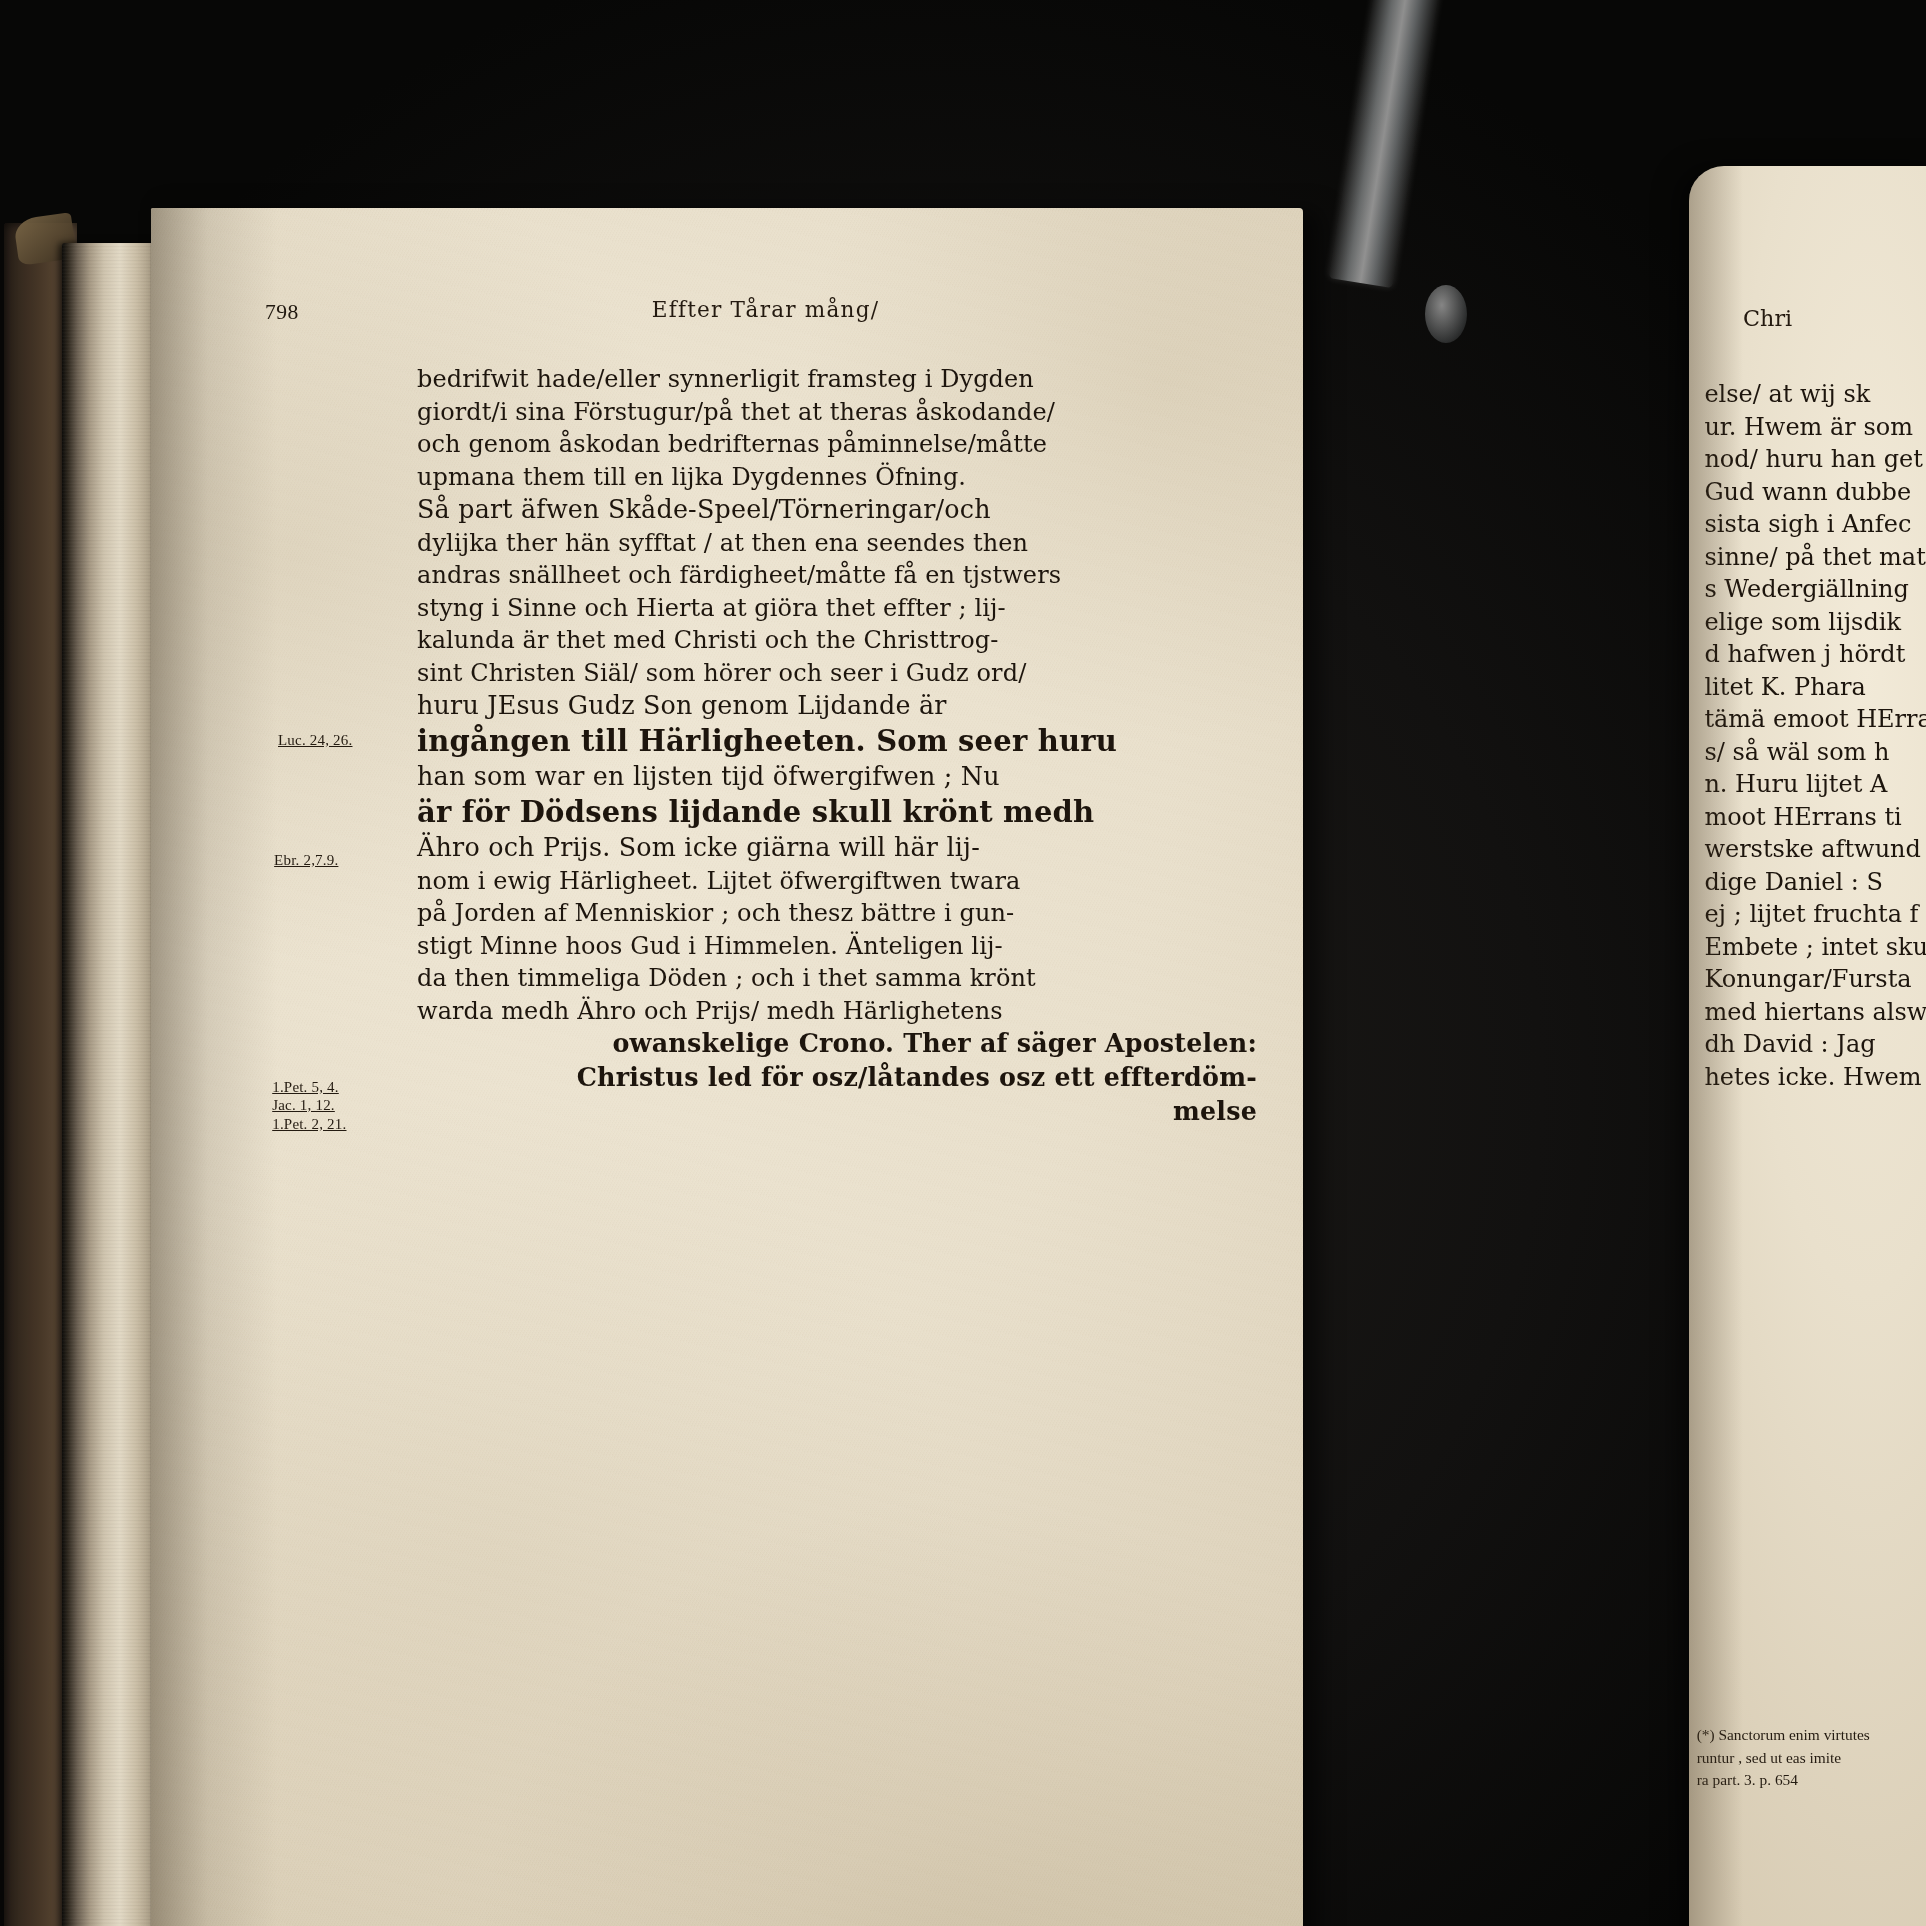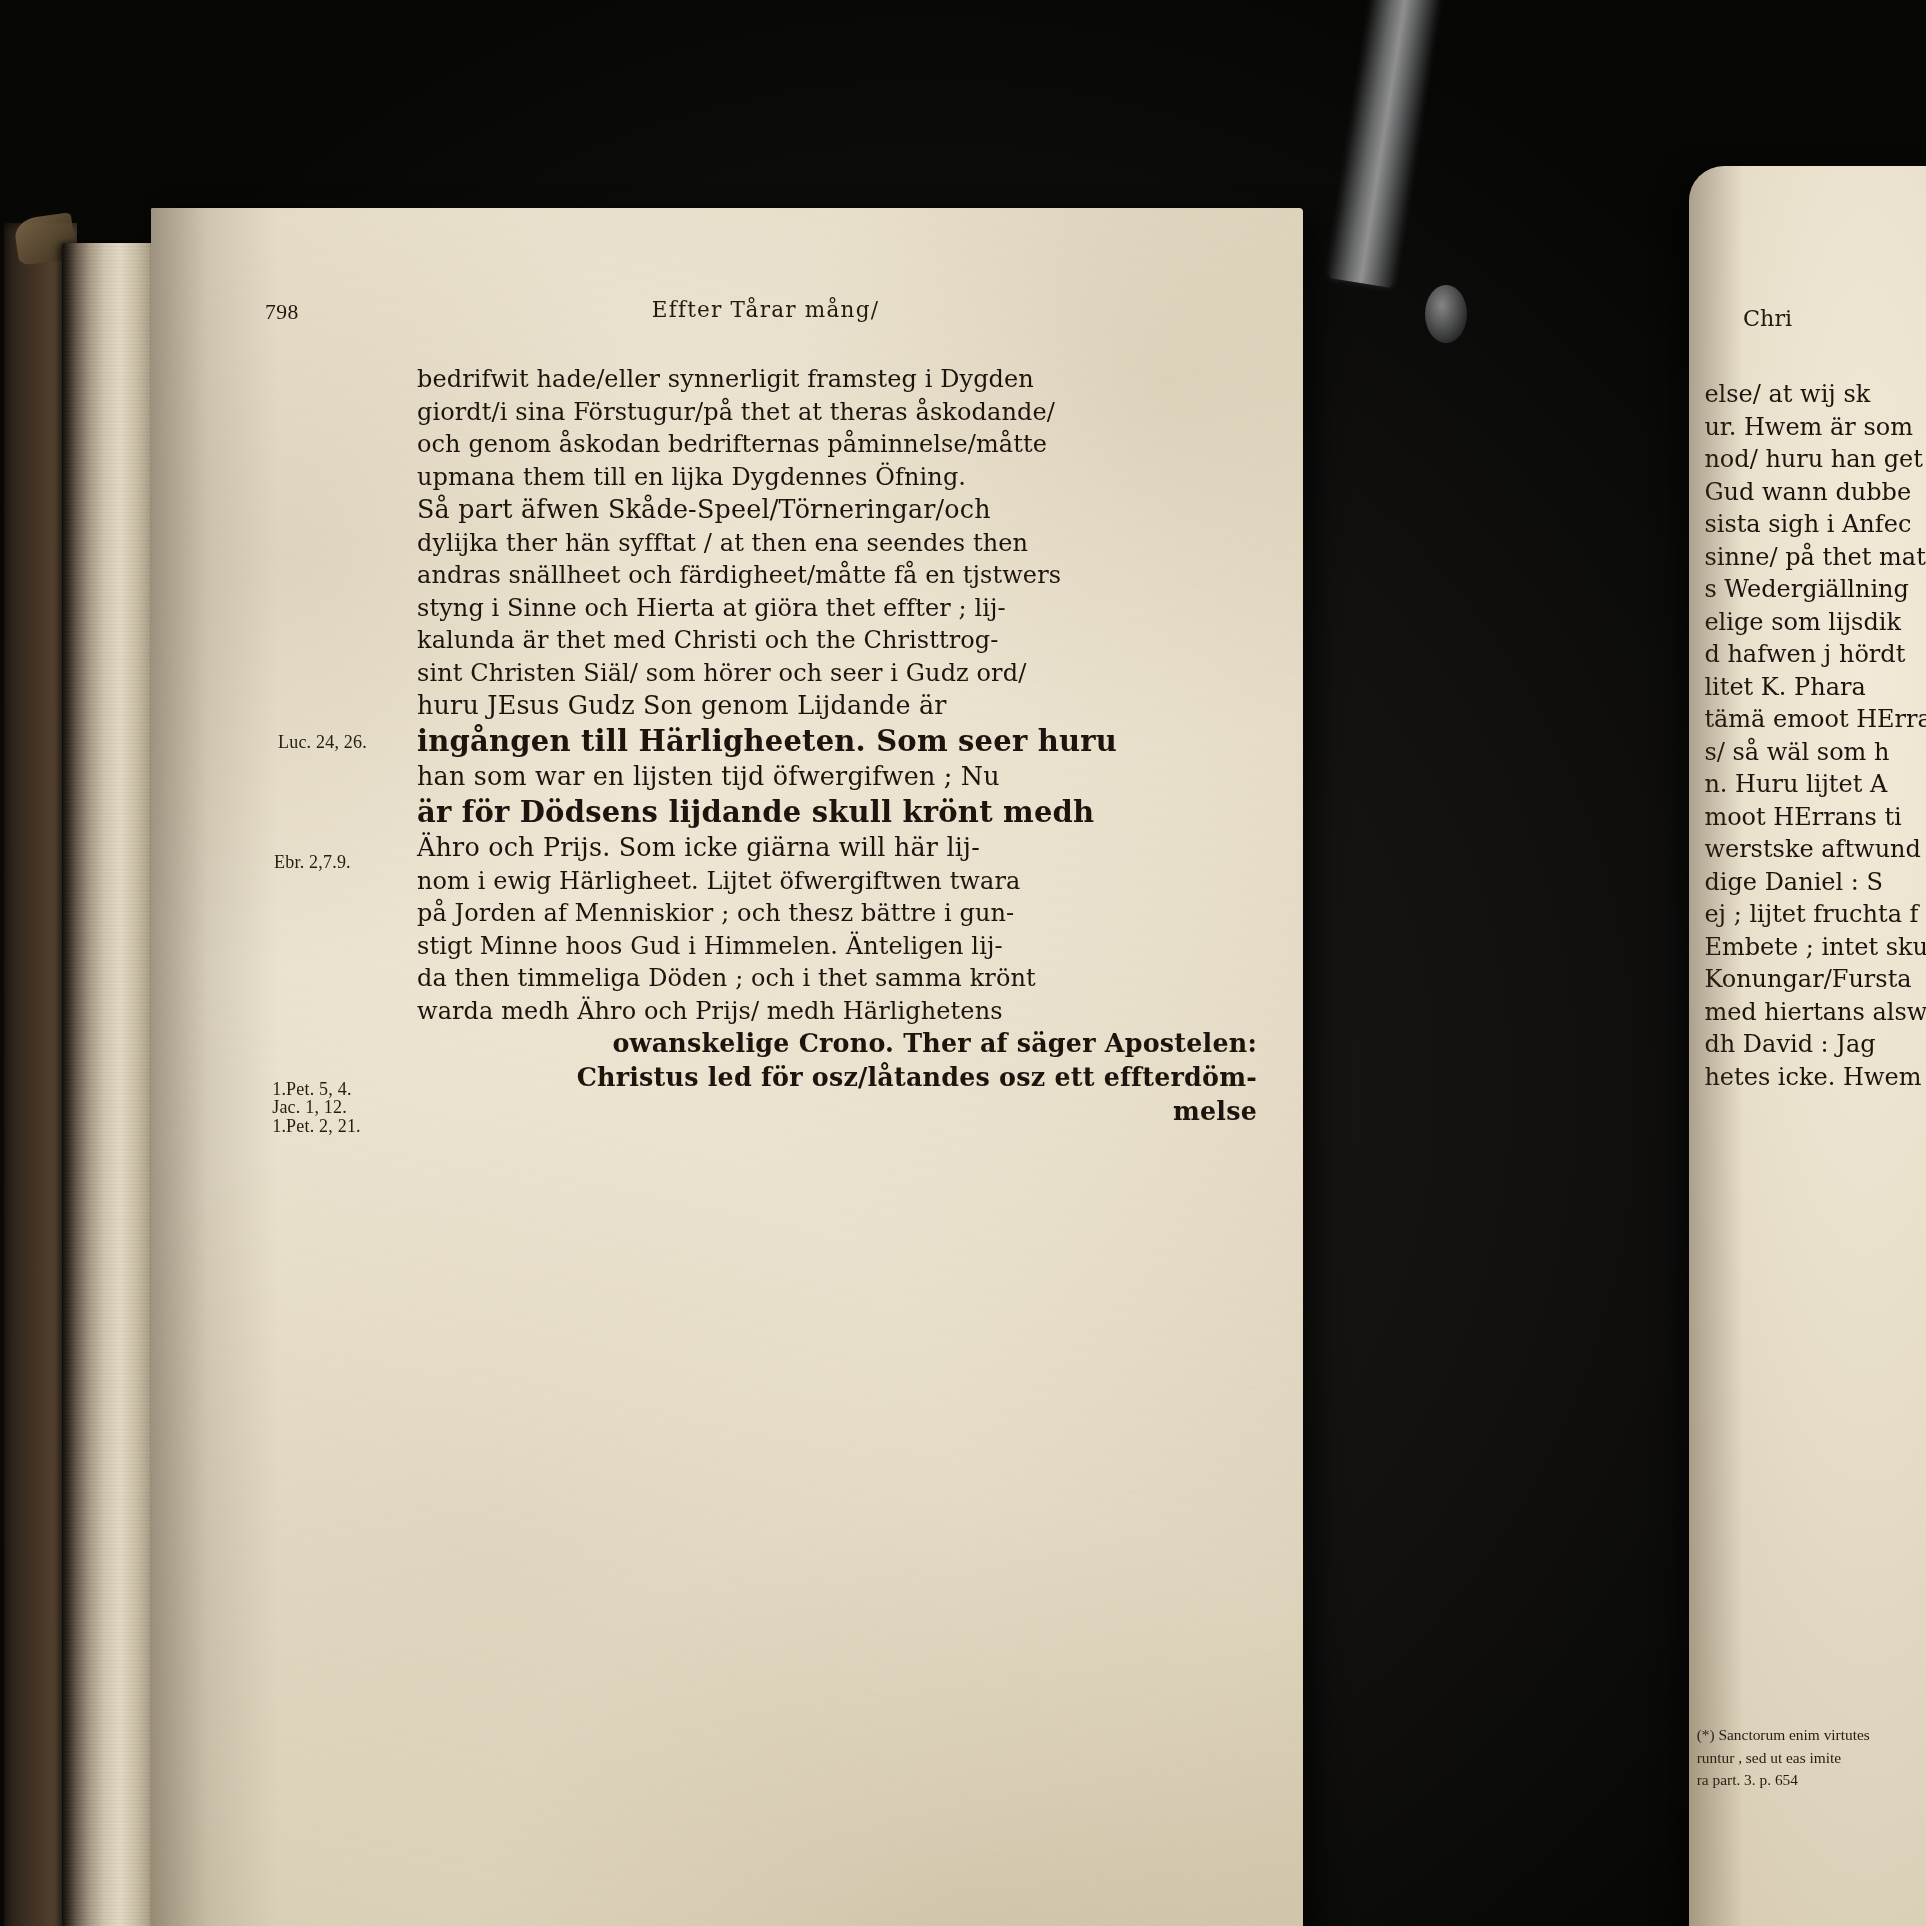--- a/index.html
+++ b/index.html
@@ -180,23 +180,24 @@
   .margin-notes {
     position: absolute;
     left: 127px;
     top: 137px;
     width: 127px;
     font-family: "Liberation Serif", serif;
     color: #241b11;
   }
   .mnote {
     position: absolute;
-    font-size: 18px;
+    font-size: 15px;
     letter-spacing: 0.2px;
     white-space: nowrap;
+    text-decoration: underline;
   }
 
   
   #book-right {
     position: absolute;
     left: 1689px;
     top: 166px;
     width: 270px;
     height: 2003px;
   }

